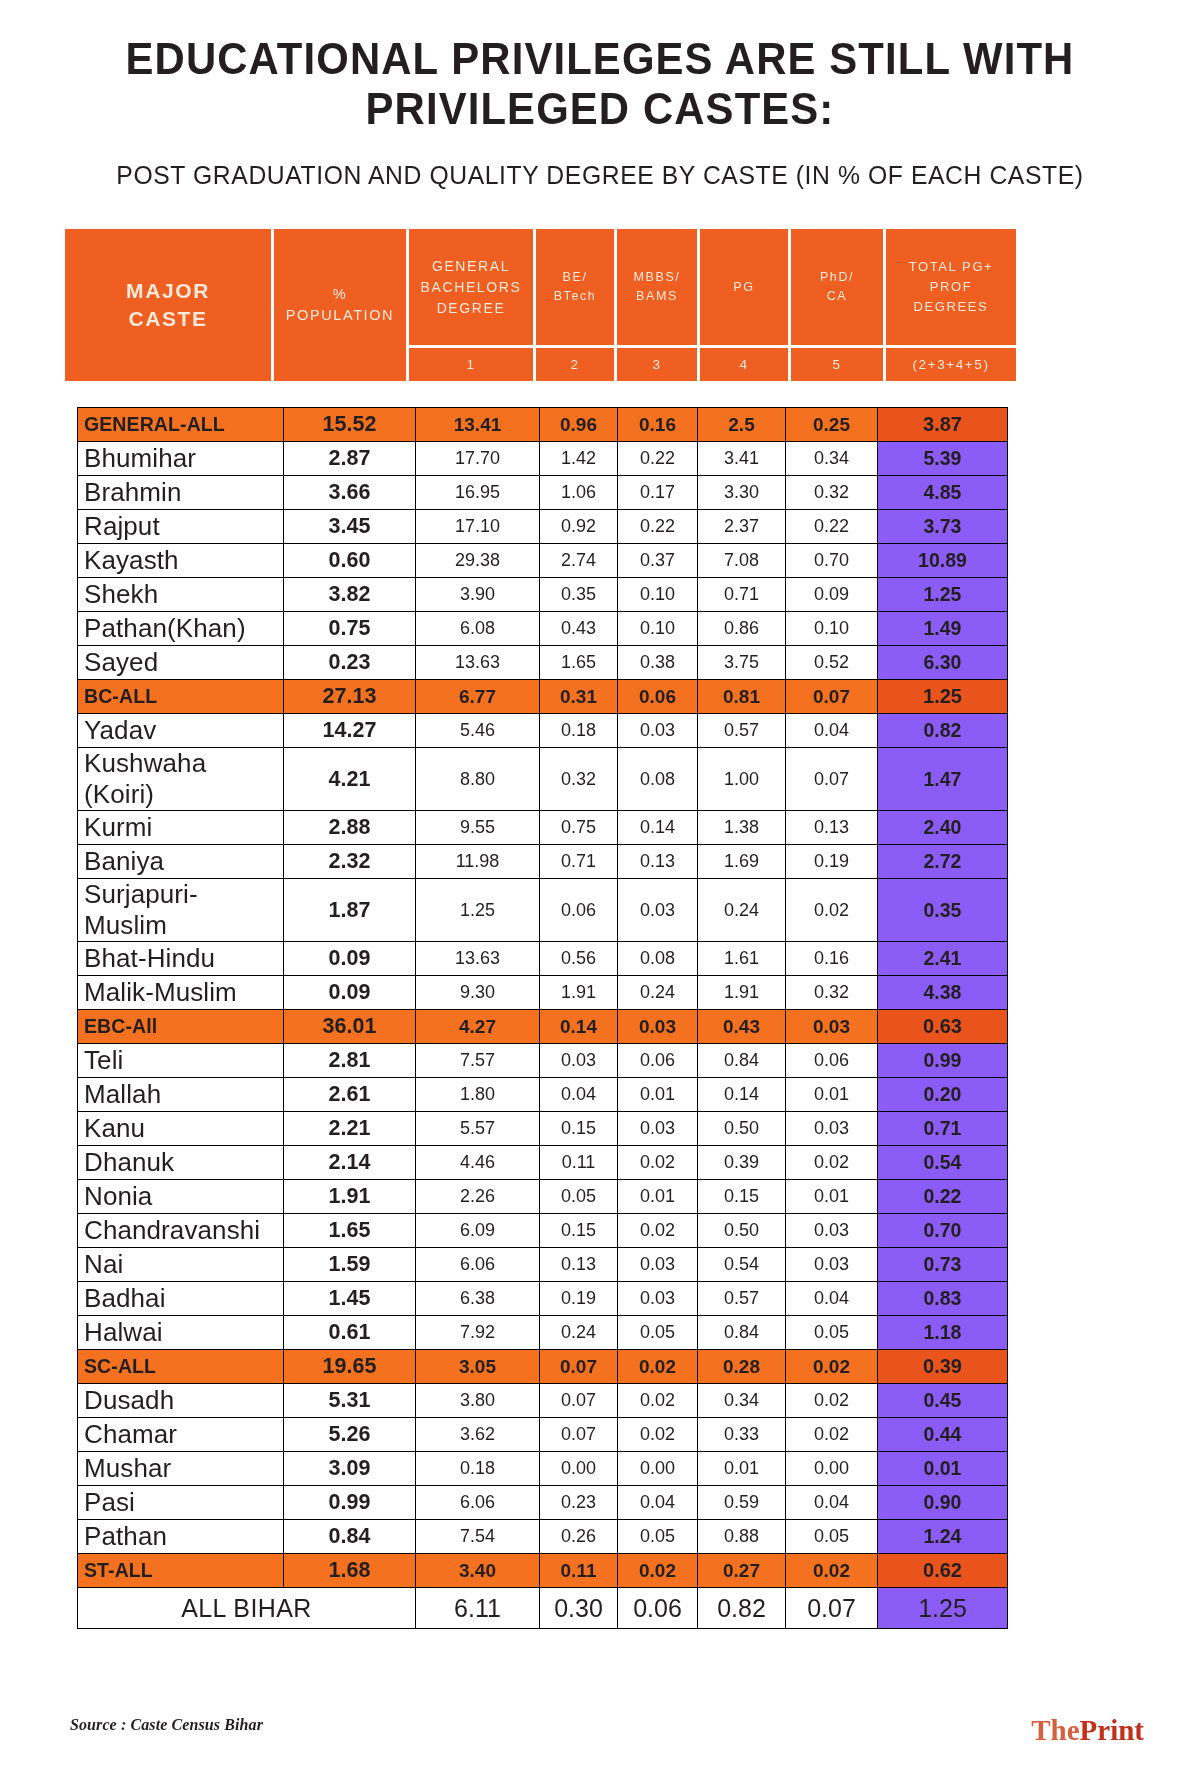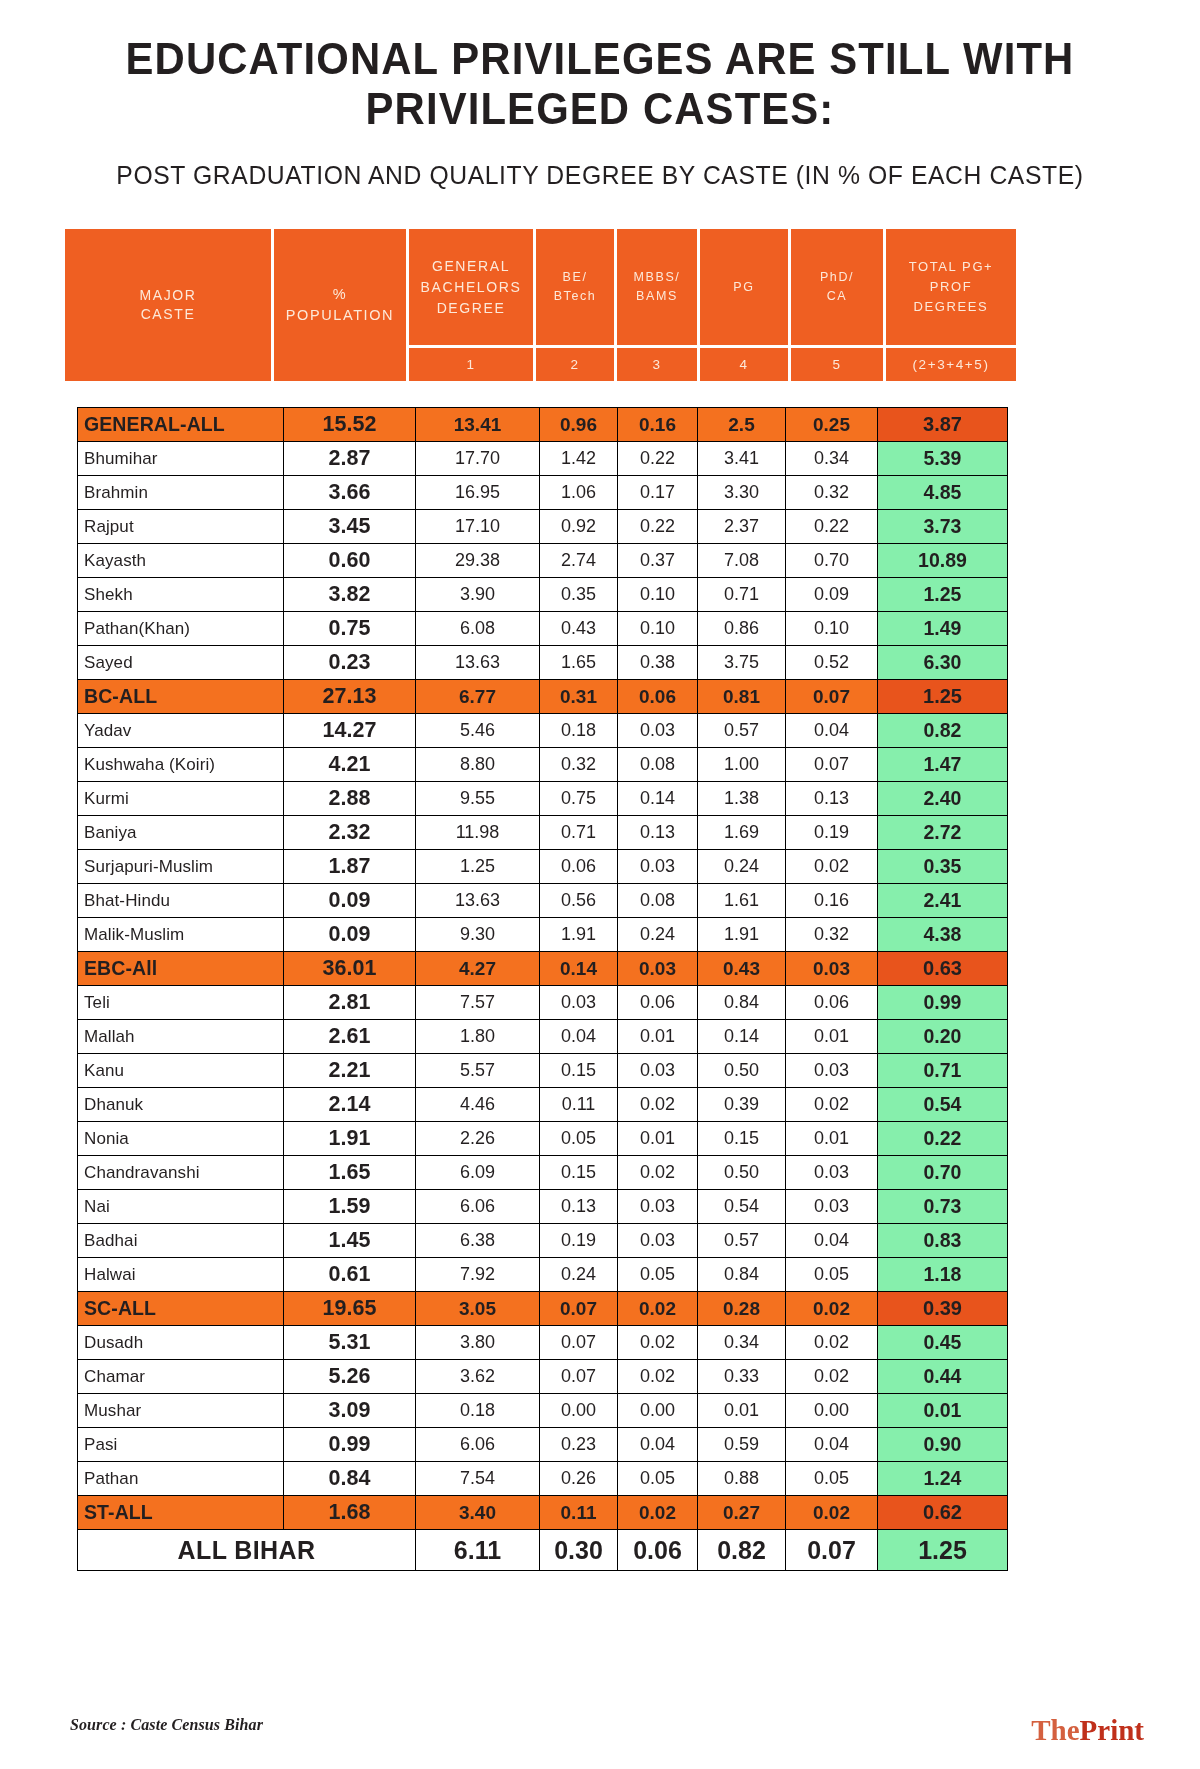--- a/index.html
+++ b/index.html
@@ -77,24 +77,24 @@
     vertical-align: middle;
     font-family: "Liberation Sans", sans-serif;
     letter-spacing: 1.6px;
     padding: 0;
   }
   .hdr-main { height: 116px; }
   .hdr-num  { height: 33px; }
   .hdr-gap  { height: 3px; background: #ffffff !important; padding: 0; }
 
   .h-caste {
-    font-size: 14px;
+    font-size: 21px;
     line-height: 1.35;
     letter-spacing: 3px;
-    font-weight: 400;
+    font-weight: 700;
   }
   .h-pop {
     font-size: 14.5px;
     line-height: 1.45;
     letter-spacing: 1.7px;
   }
   .h-col {
     font-size: 14px;
     line-height: 1.5;
     letter-spacing: 1.6px;
@@ -126,57 +126,57 @@
   }
   table.data td {
     border: 1.4px solid #000;
     height: 33px;
     padding: 0 6px;
     font-family: "Liberation Sans Narrow", "Liberation Sans", sans-serif;
   }
 
   td.caste {
     text-align: left;
-    font-size: 17px;
+    font-size: 26px;
     padding-left: 9px;
     letter-spacing: 0.1px;
   }
   td.pop {
     text-align: center;
     font-size: 21.5px;
     font-weight: bold;
   }
   td.num {
     text-align: center;
     font-size: 18px;
   }
   td.total {
     text-align: center;
     font-size: 19.5px;
     font-weight: bold;
-    background: #86efac;
+    background: #8b5cf6;
   }
 
   
   tr.group td {
     background: #f4711f;
     font-weight: bold;
   }
   tr.group td.caste { font-size: 19.5px; }
   tr.group td.pop   { font-size: 21.5px; }
   tr.group td.num   { font-size: 19px; font-weight: bold; }
   tr.group td.total {
     background: #e8541c;
     font-size: 20px;
   }
 
   
   tr.allbihar td {
     height: 40px;
-    font-weight: bold;
+    font-weight: normal;
   }
   tr.allbihar td.caste-span {
     text-align: center;
     font-size: 25px;
     font-family: "Liberation Sans", sans-serif;
     letter-spacing: 0.4px;
   }
   tr.allbihar td.num {
     font-size: 25px;
     font-family: "Liberation Sans", sans-serif;

